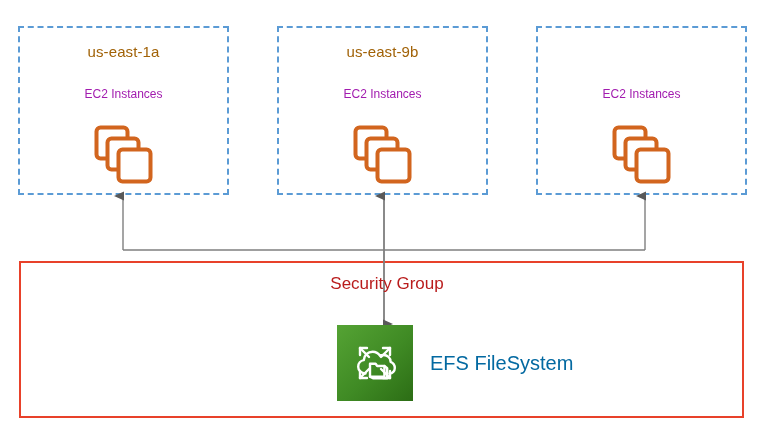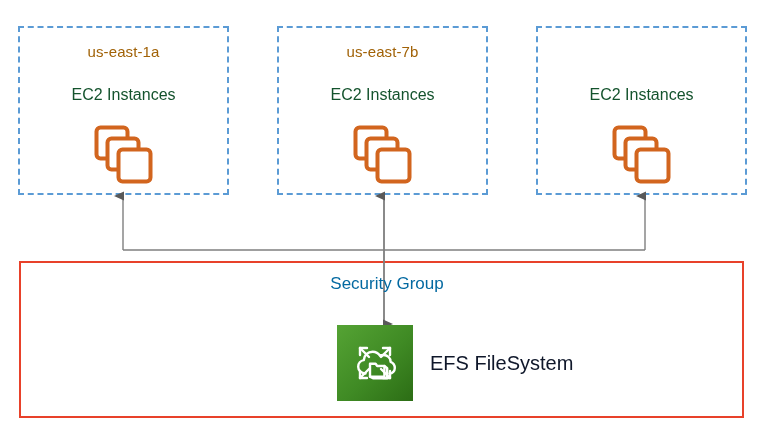--- a/index.html
+++ b/index.html
@@ -42,22 +42,22 @@
     font-size: 15px;
     line-height: 18px;
     letter-spacing: 0.1px;
   }
   .az-subtitle {
     position: absolute;
     top: 57px;
     left: 0;
     width: 100%;
     text-align: center;
-    color: #14532d;
-    font-size: 16px;
+    color: #a21caf;
+    font-size: 12px;
     line-height: 19px;
   }
 
   
   .ec2-icon {
     position: absolute;
     top: 96px;
     left: 50%;
     margin-left: -31px;
     width: 62px;
@@ -75,41 +75,41 @@
     border: 2px solid #E8412A;
     box-sizing: border-box;
     background: transparent;
   }
   .sg-label {
     position: absolute;
     left: 0;
     top: 274px;
     width: 774px;
     text-align: center;
-    color: #0369a1;
+    color: #b91c1c;
     font-size: 17px;
     line-height: 20px;
     z-index: 6;
   }
 
   
   .efs-icon {
     position: absolute;
     left: 337px;
     top: 325px;
     width: 76px;
     height: 76px;
     z-index: 4;
   }
   .efs-icon svg { display: block; width: 76px; height: 76px; }
   .efs-label {
     position: absolute;
     left: 430px;
     top: 351px;
-    color: #0f172a;
+    color: #0369a1;
     font-size: 20px;
     line-height: 24px;
     white-space: nowrap;
   }
 
   
   .connectors {
     position: absolute;
     left: 0;
     top: 0;
@@ -131,21 +131,21 @@
     <div class="ec2-icon">
       <svg viewBox="0 0 62 62" xmlns="http://www.w3.org/2000/svg">
         <rect x="3.5" y="3.5" width="31" height="31" rx="4" ry="4" fill="#ffffff" stroke="#D2651E" stroke-width="4"></rect>
         <rect x="14.5" y="14.5" width="31" height="31" rx="4" ry="4" fill="#ffffff" stroke="#D2651E" stroke-width="4"></rect>
         <rect x="25.5" y="25.5" width="32" height="32" rx="4" ry="4" fill="#ffffff" stroke="#D2651E" stroke-width="4"></rect>
       </svg>
     </div>
   </div>
 
   <div class="az-box az-1">
-    <div class="az-title">us-east-7b</div>
+    <div class="az-title">us-east-9b</div>
     <div class="az-subtitle">EC2 Instances</div>
     <div class="ec2-icon">
       <svg viewBox="0 0 62 62" xmlns="http://www.w3.org/2000/svg">
         <rect x="3.5" y="3.5" width="31" height="31" rx="4" ry="4" fill="#ffffff" stroke="#D2651E" stroke-width="4"></rect>
         <rect x="14.5" y="14.5" width="31" height="31" rx="4" ry="4" fill="#ffffff" stroke="#D2651E" stroke-width="4"></rect>
         <rect x="25.5" y="25.5" width="32" height="32" rx="4" ry="4" fill="#ffffff" stroke="#D2651E" stroke-width="4"></rect>
       </svg>
     </div>
   </div>
 

